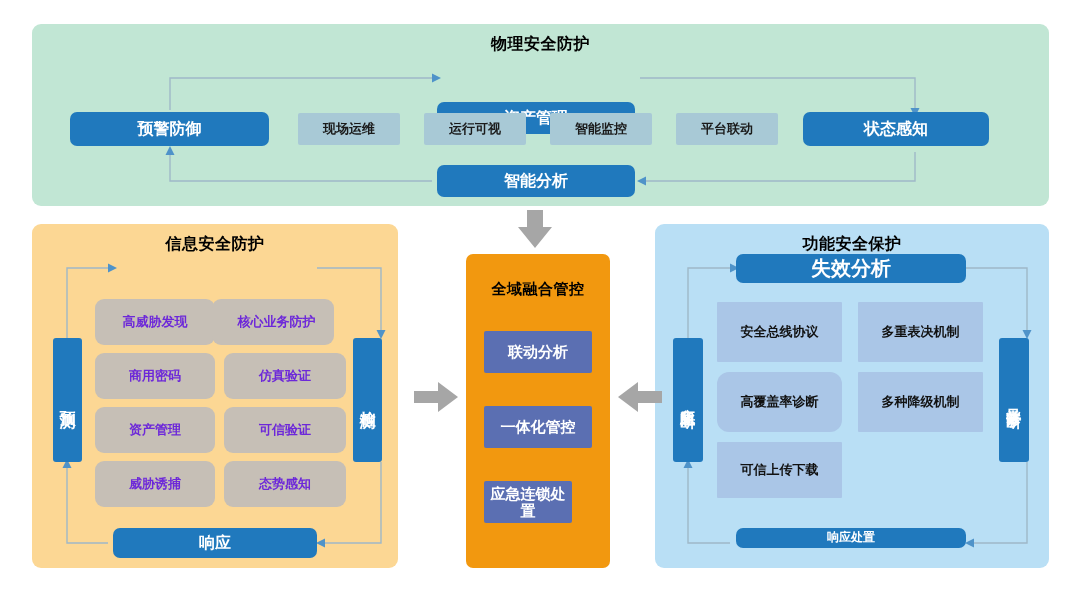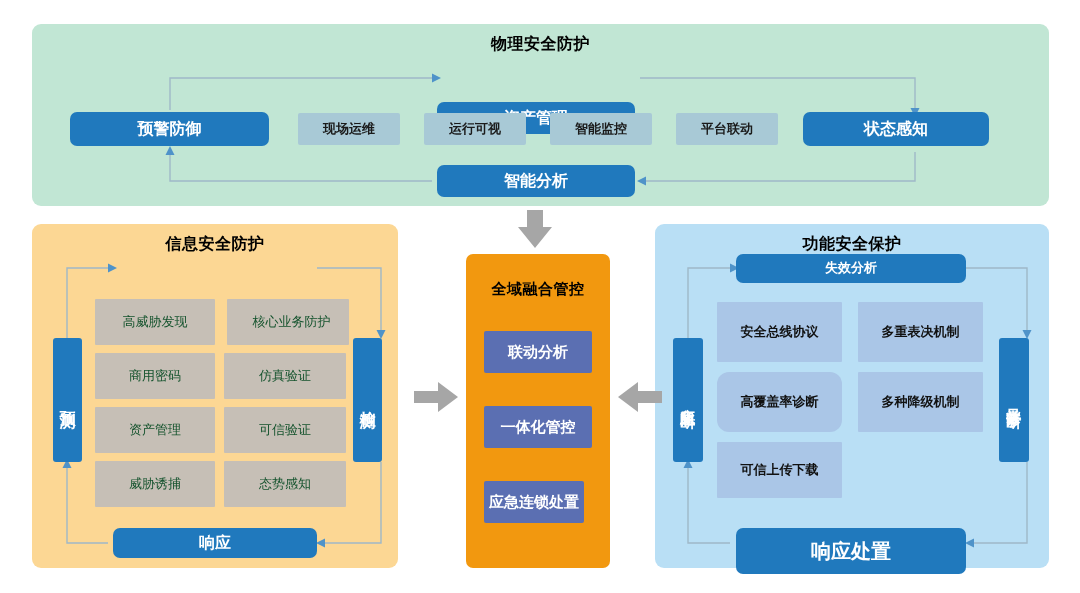--- a/index.html
+++ b/index.html
@@ -81,23 +81,23 @@
     border-radius: 3px;
   }
   .box-steel {
     background: #a8c9d6;
     color: #1b1b1b;
     font-weight: bold;
     border-radius: 2px;
   }
   .box-gray {
     background: #c6bfb6;
-    color: #14532d;
-    font-weight: normal;
-    border-radius: 1px;
+    color: #6d28d9;
+    font-weight: bold;
+    border-radius: 9px;
   }
   .box-periwinkle {
     background: #aac6e7;
     color: #111111;
     font-weight: bold;
     border-radius: 1px;
   }
   .box-slate {
     background: #5b6fb2;
     color: #ffffff;
@@ -181,74 +181,74 @@
 
     <path class="clink" d="M 108 543 L 67 543 L 67 468"></path>
     <polygon class="chead" points="62.5,468 71.5,468 67,459"></polygon>
   </svg>
 
 
   <div class="box box-blue-sq vert" style="left:53px; top:338px; width:29px; height:124px; font-size:16px;">预测</div>
   <div class="box box-blue-sq vert" style="left:353px; top:338px; width:29px; height:124px; font-size:16px;">检测</div>
 
   <div class="box box-gray" style="left:95px; top:299px; width:120px; height:46px; font-size:13px;">高威胁发现</div>
-  <div class="box box-gray" style="left:227px; top:299px; width:122px; height:46px; font-size:13px;padding-left:7px;">核心业务防护</div>
+  <div class="box box-gray" style="left:212px; top:299px; width:122px; height:46px; font-size:13px;padding-left:7px;">核心业务防护</div>
 
   <div class="box box-gray" style="left:95px; top:353px; width:120px; height:46px; font-size:13px;">商用密码</div>
   <div class="box box-gray" style="left:224px; top:353px; width:122px; height:46px; font-size:13px;">仿真验证</div>
 
   <div class="box box-gray" style="left:95px; top:407px; width:120px; height:46px; font-size:13px;">资产管理</div>
   <div class="box box-gray" style="left:224px; top:407px; width:122px; height:46px; font-size:13px;">可信验证</div>
 
   <div class="box box-gray" style="left:95px; top:461px; width:120px; height:46px; font-size:13px;">威胁诱捕</div>
   <div class="box box-gray" style="left:224px; top:461px; width:122px; height:46px; font-size:13px;">态势感知</div>
 
   <div class="box box-blue" style="left:113px; top:528px; width:204px; height:30px; font-size:16px;">响应</div>
 
   <div class="panel" id="panel-center">
     <div class="panel-title" style="top:26px; font-size:15px;">全域融合管控</div>
   </div>
 
   <div class="box box-slate" style="left:484px; top:331px; width:108px; height:42px; font-size:15px;">联动分析</div>
   <div class="box box-slate" style="left:484px; top:406px; width:108px; height:42px; font-size:15px;">一体化管控</div>
-  <div class="box box-slate" style="left:484px; top:481px; width:100px; height:42px; font-size:15px;">应急连锁处置</div>
+  <div class="box box-slate" style="left:484px; top:481px; width:88px; height:42px; font-size:15px;">应急连锁处置</div>
 
   <div class="panel" id="panel-func">
     <div class="panel-title" style="top:10px; font-size:16px;">功能安全保护</div>
   </div>
 
   <svg class="conn">
 
     <path class="clink" d="M 688 340 L 688 268 L 730 268"></path>
     <polygon class="chead" points="730,263.5 739,268 730,272.5"></polygon>
 
     <path class="clink" d="M 966 268 L 1027 268 L 1027 330"></path>
     <polygon class="chead" points="1022.5,330 1031.5,330 1027,339"></polygon>
 
     <path class="clink" d="M 1027 462 L 1027 543 L 974 543"></path>
     <polygon class="chead" points="974,538.5 965,543 974,547.5"></polygon>
 
     <path class="clink" d="M 730 543 L 688 543 L 688 468"></path>
     <polygon class="chead" points="683.5,468 692.5,468 688,459"></polygon>
   </svg>
 
-  <div class="box box-blue" style="left:736px; top:254px; width:230px; height:29px; font-size:13px;">失效分析</div>
+  <div class="box box-blue" style="left:736px; top:254px; width:230px; height:29px; font-size:20px;">失效分析</div>
 
   <div class="box box-blue-sq vert" style="left:673px; top:338px; width:30px; height:124px; font-size:15px;">应急阻断</div>
   <div class="box box-blue-sq vert" style="left:999px; top:338px; width:30px; height:124px; font-size:15px;">异常诊断</div>
 
   <div class="box box-periwinkle" style="left:717px; top:302px; width:125px; height:60px; font-size:13px;">安全总线协议</div>
   <div class="box box-periwinkle" style="left:858px; top:302px; width:125px; height:60px; font-size:13px;">多重表决机制</div>
 
   <div class="box box-periwinkle" style="left:717px; top:372px; width:125px; height:60px; font-size:13px;border-radius:12px;">高覆盖率诊断</div>
   <div class="box box-periwinkle" style="left:858px; top:372px; width:125px; height:60px; font-size:13px;">多种降级机制</div>
 
   <div class="box box-periwinkle" style="left:717px; top:442px; width:125px; height:56px; font-size:13px;">可信上传下载</div>
 
-  <div class="box box-blue" style="left:736px; top:528px; width:230px; height:46px; font-size:20px;">响应处置</div>
+  <div class="box box-blue" style="left:736px; top:528px; width:230px; height:20px; font-size:12px;">响应处置</div>
 
   <svg class="gray-arrow" style="left:514px; top:208px; width:42px; height:42px;" viewBox="0 0 42 42">
     <polygon points="13,2 29,2 29,19 38,19 21,40 4,19 13,19" fill="#a6a6a6"></polygon>
   </svg>
 
   <svg class="gray-arrow" style="left:412px; top:380px; width:48px; height:34px;" viewBox="0 0 48 34">
     <polygon points="2,11 26,11 26,2 46,17 26,32 26,23 2,23" fill="#a6a6a6"></polygon>
   </svg>
 
   <svg class="gray-arrow" style="left:616px; top:380px; width:48px; height:34px;" viewBox="0 0 48 34">

